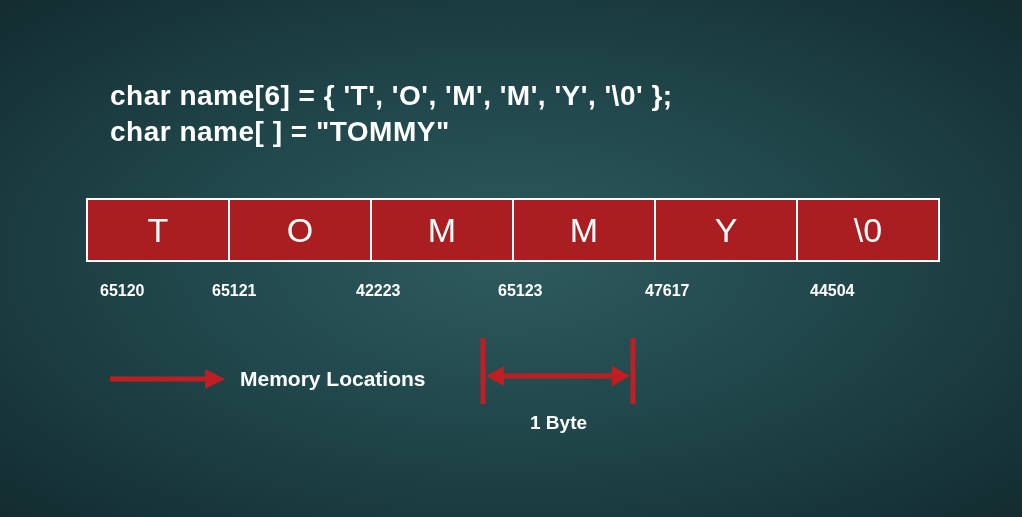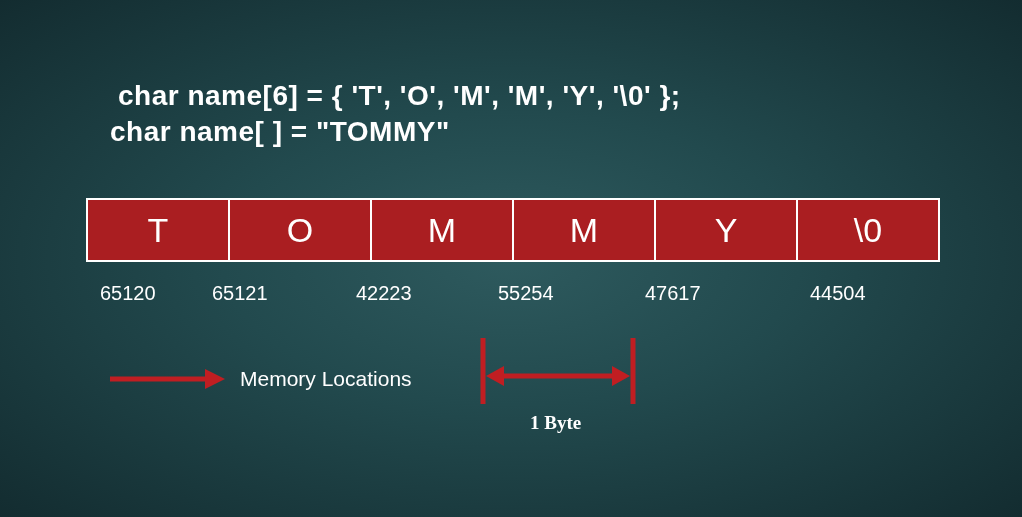--- a/index.html
+++ b/index.html
@@ -7,44 +7,44 @@
     background:radial-gradient(ellipse at center,#2e5a5e 0%,#224a4e 40%,#132c30 100%);
     font-family:Arial,Helvetica,sans-serif;color:#fff;position:relative;
   }
   .code{position:absolute;left:110px;font-weight:bold;font-size:28px;letter-spacing:.5px;}
   .table{position:absolute;left:86px;top:198px;display:flex;border:2px solid #fff;border-right:none;}
   .cell{
     width:140px;height:60px;border-right:2px solid #fff;background:#aa1e21;
     display:flex;align-items:center;justify-content:center;
     font-size:34px;font-weight:normal;font-family:Arial,sans-serif;
   }
-  .addr{position:absolute;font-weight:normal;font-size:20px;}
-  .memlabel{position:absolute;left:240px;top:367px;font-weight:normal;font-size:21px;}
-  .bytelabel{position:absolute;left:530px;top:412px;font-weight:bold;font-size:19px;font-family:Liberation Serif, serif;}
+  .addr{position:absolute;font-weight:bold;font-size:16px;}
+  .memlabel{position:absolute;left:240px;top:367px;font-weight:bold;font-size:21px;}
+  .bytelabel{position:absolute;left:530px;top:412px;font-weight:bold;font-size:19px;}
   svg.arrow{position:absolute;}
 </style>
 </head>
 <body>
 
-<div class="code" style="top:80px;margin-left:8px;">char name[6] = { 'T', 'O', 'M', 'M', 'Y', '\0' };</div>
+<div class="code" style="top:80px;">char name[6] = { 'T', 'O', 'M', 'M', 'Y', '\0' };</div>
 <div class="code" style="top:116px;">char name[ ]  = "TOMMY"</div>
 
 <div class="table">
   <div class="cell">T</div>
   <div class="cell">O</div>
   <div class="cell">M</div>
   <div class="cell">M</div>
   <div class="cell">Y</div>
   <div class="cell">\0</div>
 </div>
 
 <div class="addr" style="left:100px; top:282px;">65120</div>
 <div class="addr" style="left:212px; top:282px;">65121</div>
 <div class="addr" style="left:356px; top:282px;">42223</div>
-<div class="addr" style="left:498px; top:282px;">55254</div>
+<div class="addr" style="left:498px; top:282px;">65123</div>
 <div class="addr" style="left:645px; top:282px;">47617</div>
 <div class="addr" style="left:810px; top:282px;">44504</div>
 
 <svg class="arrow" style="left:110px;top:367px;" width="115" height="24">
   <line x1="0" y1="12" x2="95" y2="12" stroke="#c01e22" stroke-width="5"></line>
   <polygon points="95,2 115,12 95,22" fill="#c01e22"></polygon>
 </svg>
 <div class="memlabel">Memory Locations</div>
 
 <svg class="arrow" style="left:478px;top:338px;" width="160" height="70">

